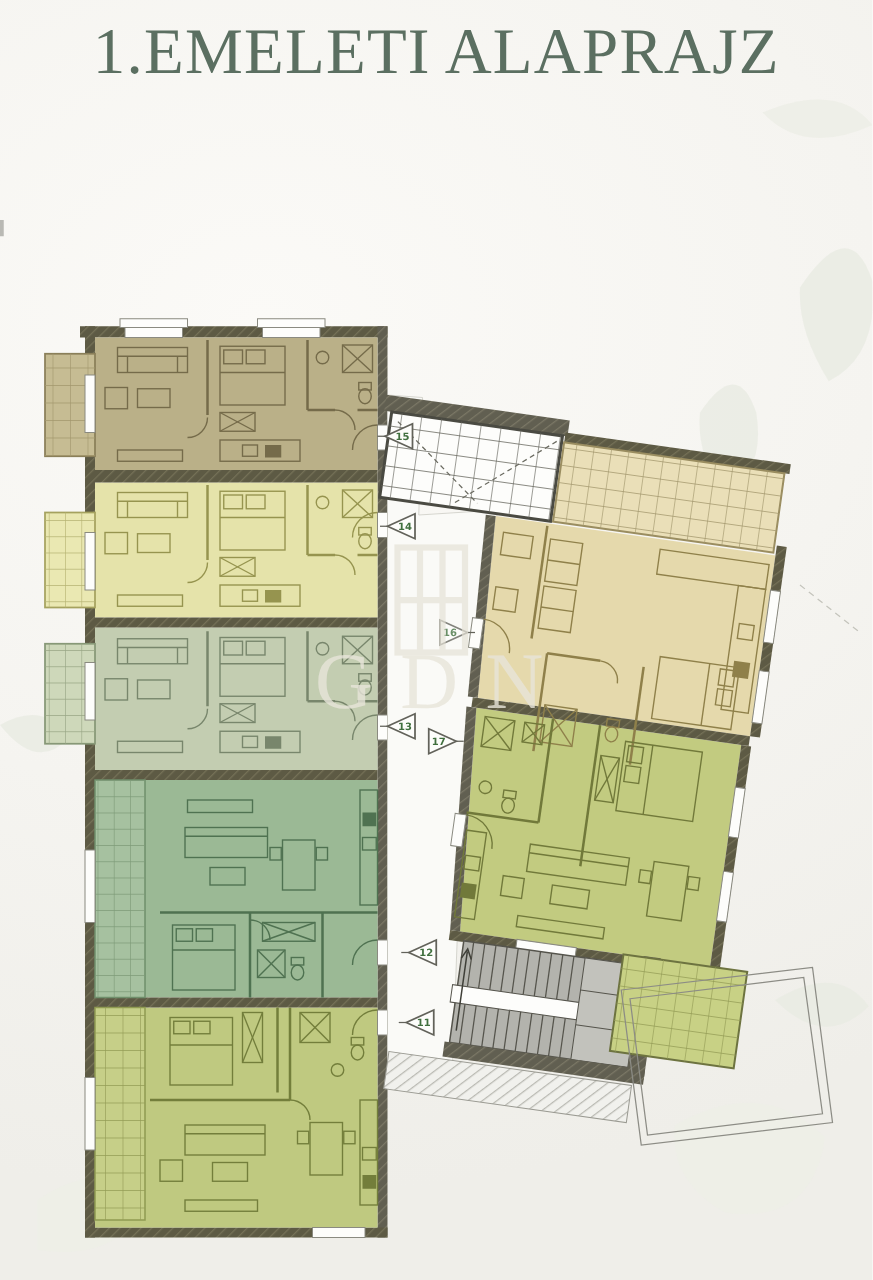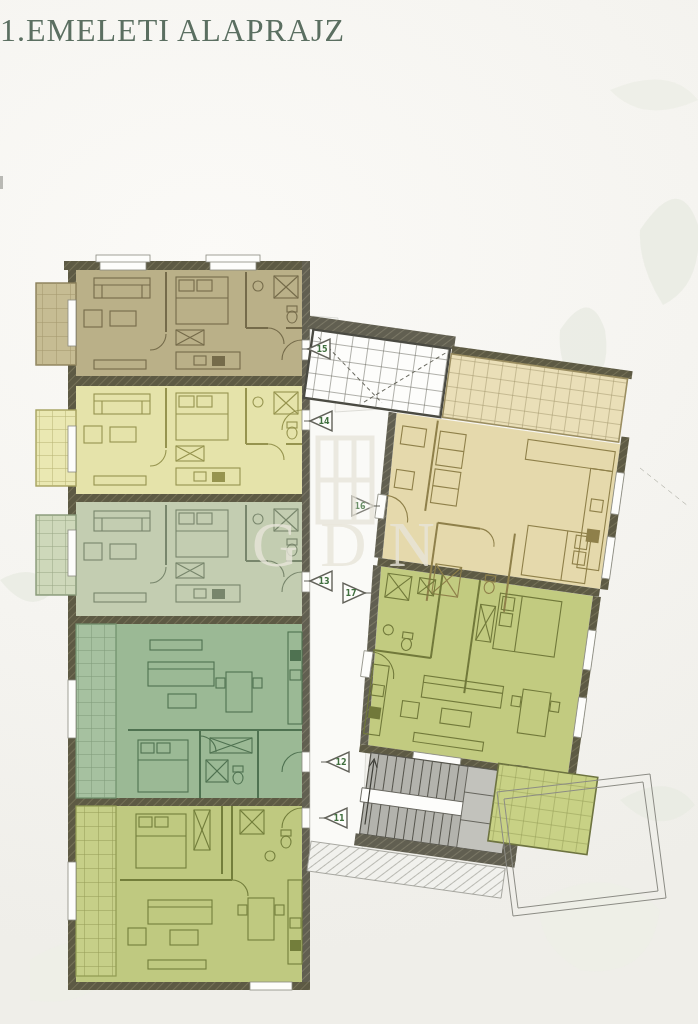--- a/index.html
+++ b/index.html
@@ -4,21 +4,21 @@
 <style>
   html,body{margin:0;padding:0;}
   body{
     width:698px;height:1024px;overflow:hidden;position:relative;
     font-family:"Liberation Serif","DejaVu Serif",serif;
     background:
       radial-gradient(ellipse 900px 700px at 30% 25%, #fbfaf7 0%, #f5f4f0 55%, #efeee9 100%);
   }
   .page-title{
     position:absolute;top:12px;left:0;width:100%;
-    text-align:left;font-size:32px;font-weight:normal;
+    text-align:center;font-size:52px;font-weight:normal;
     letter-spacing:1px;color:#5b6f61;margin:0;
   }
   svg{position:absolute;left:0;top:0;}
   .furn{stroke:currentColor;fill:none;stroke-width:1.1;}
   .fill{fill:currentColor;stroke:none;}
   .f15{color:#756b4a}.f14{color:#96944f}.f13{color:#78866c}
   .f12{color:#4f7251}.f11{color:#737e3b}.f16{color:#8f804a}.f17{color:#71793a}
   .win{fill:#fdfdfb;stroke:#8a8a80;stroke-width:0.8;}
   .marker-tri{fill:#fdfdfb;stroke:#62625a;stroke-width:1.4;}
   .marker-num{font-family:"DejaVu Sans",sans-serif;font-size:8px;font-weight:bold;

